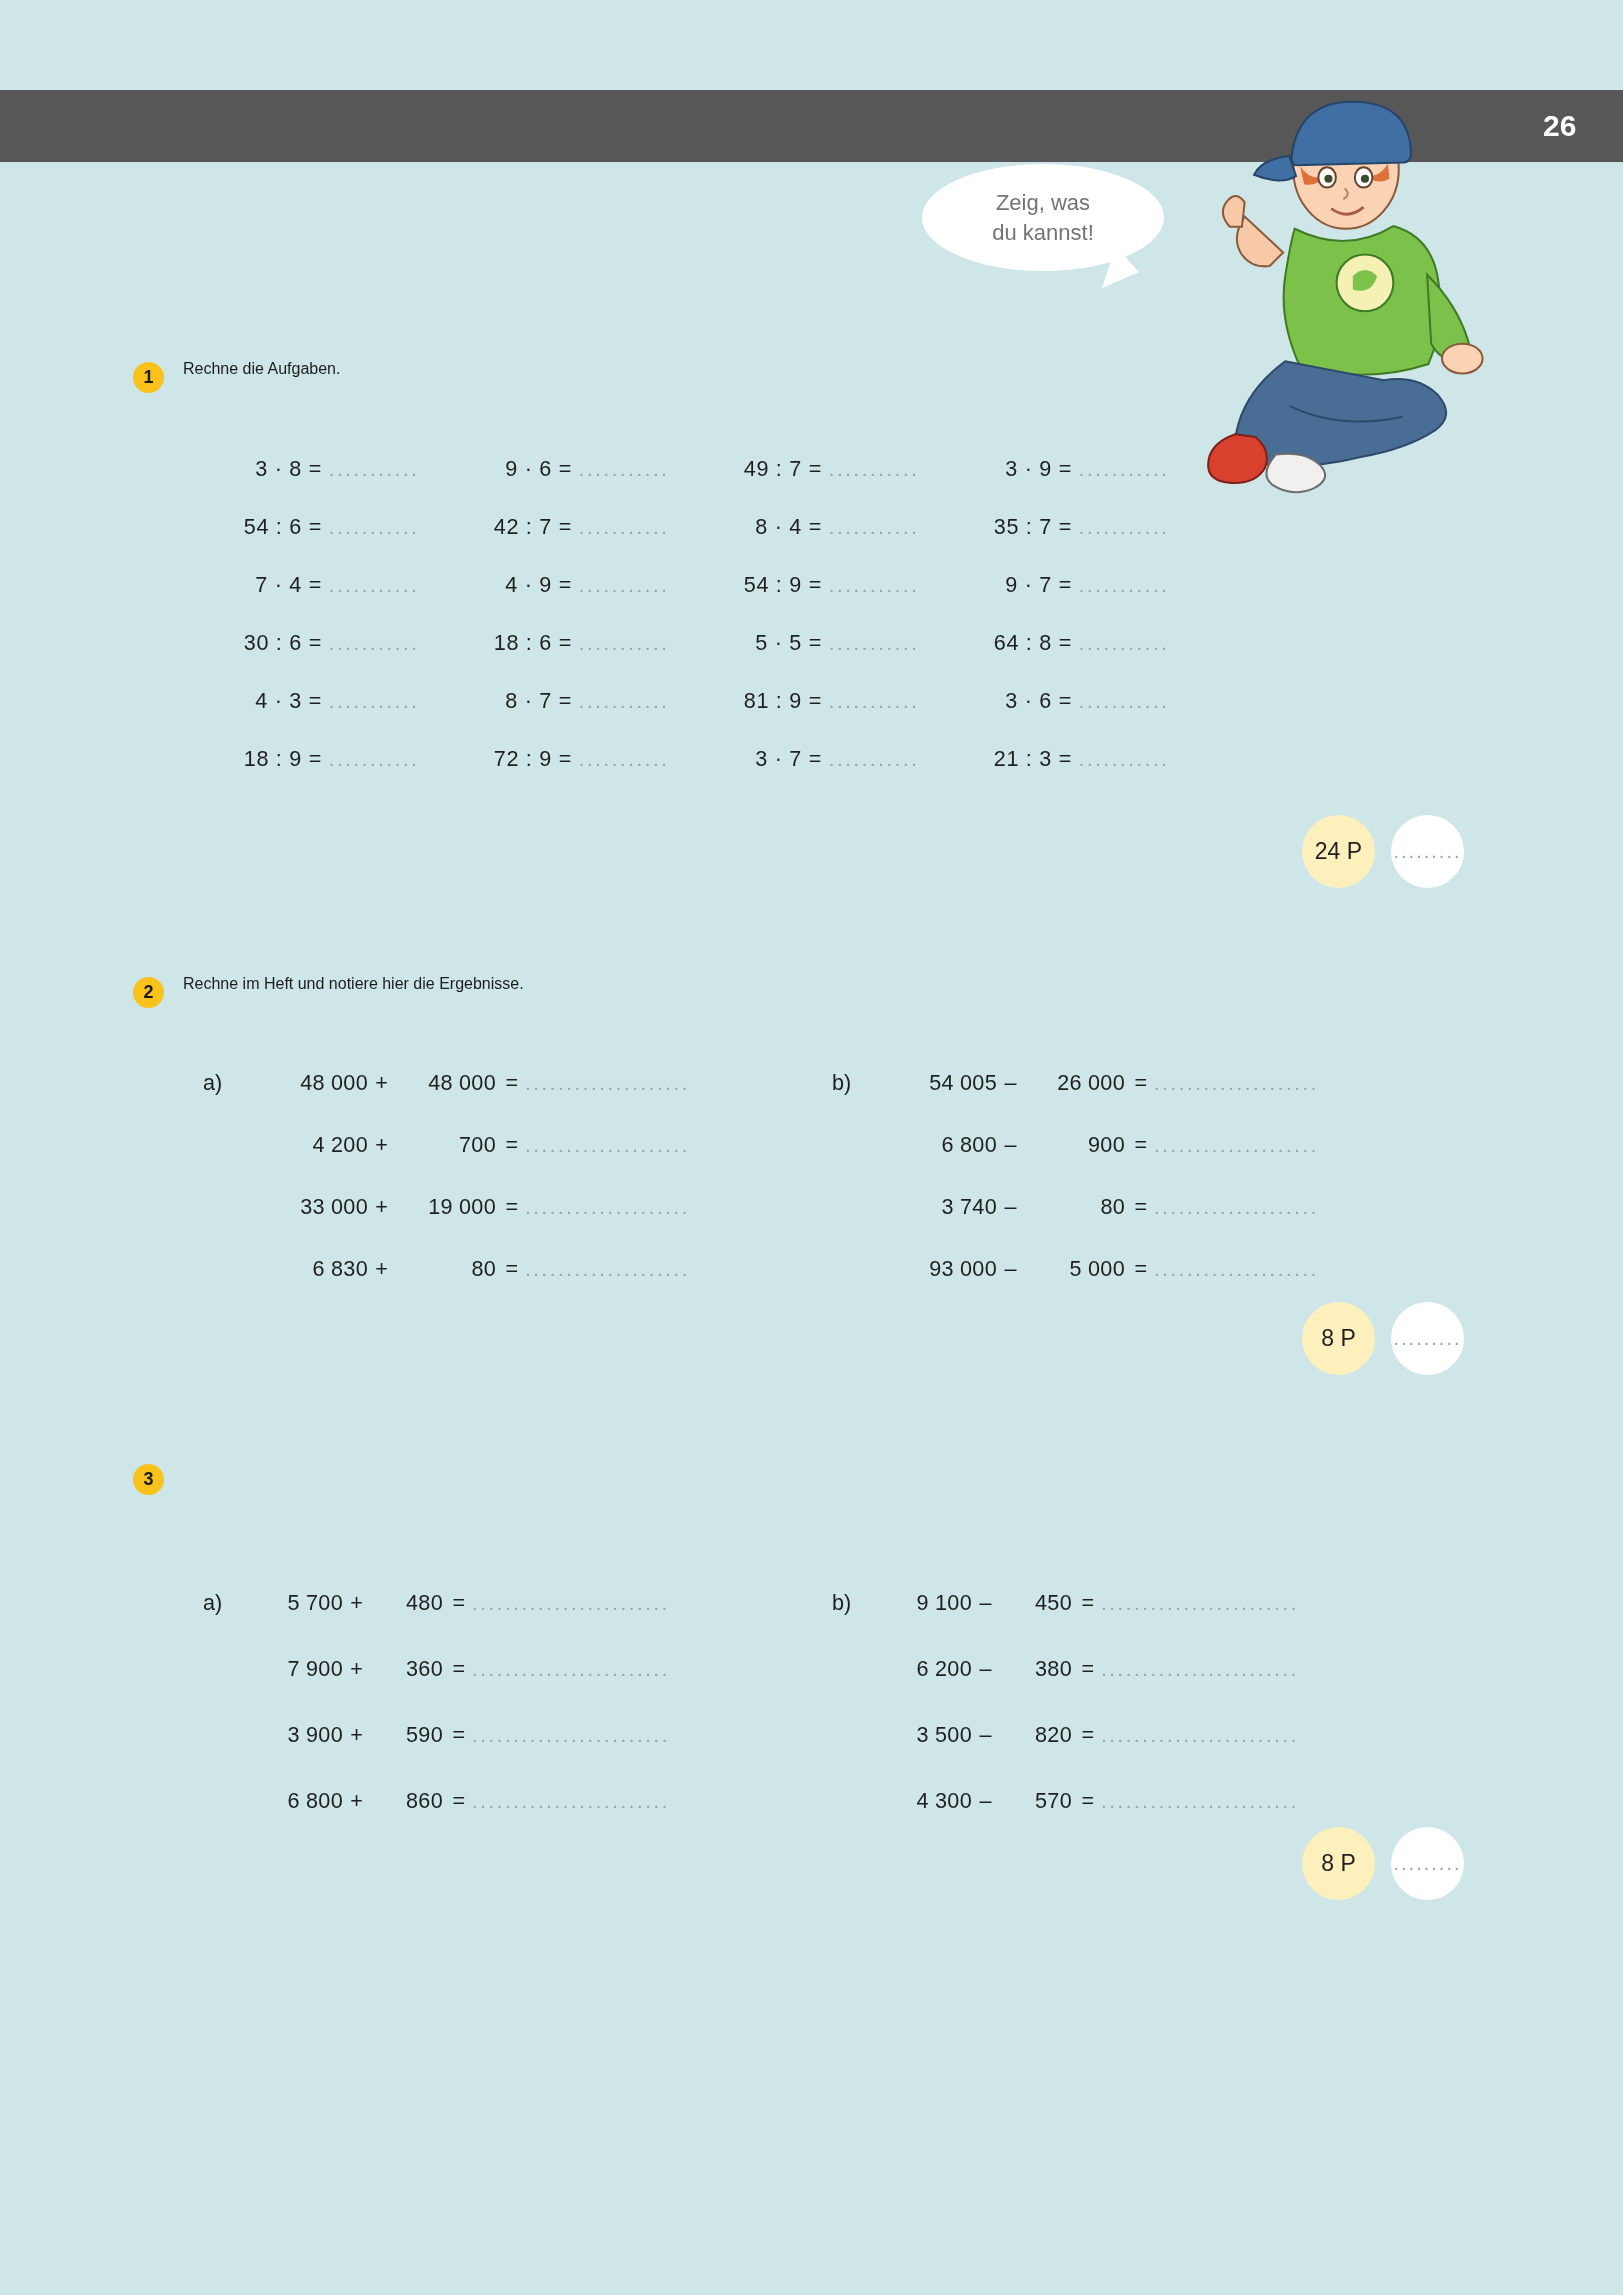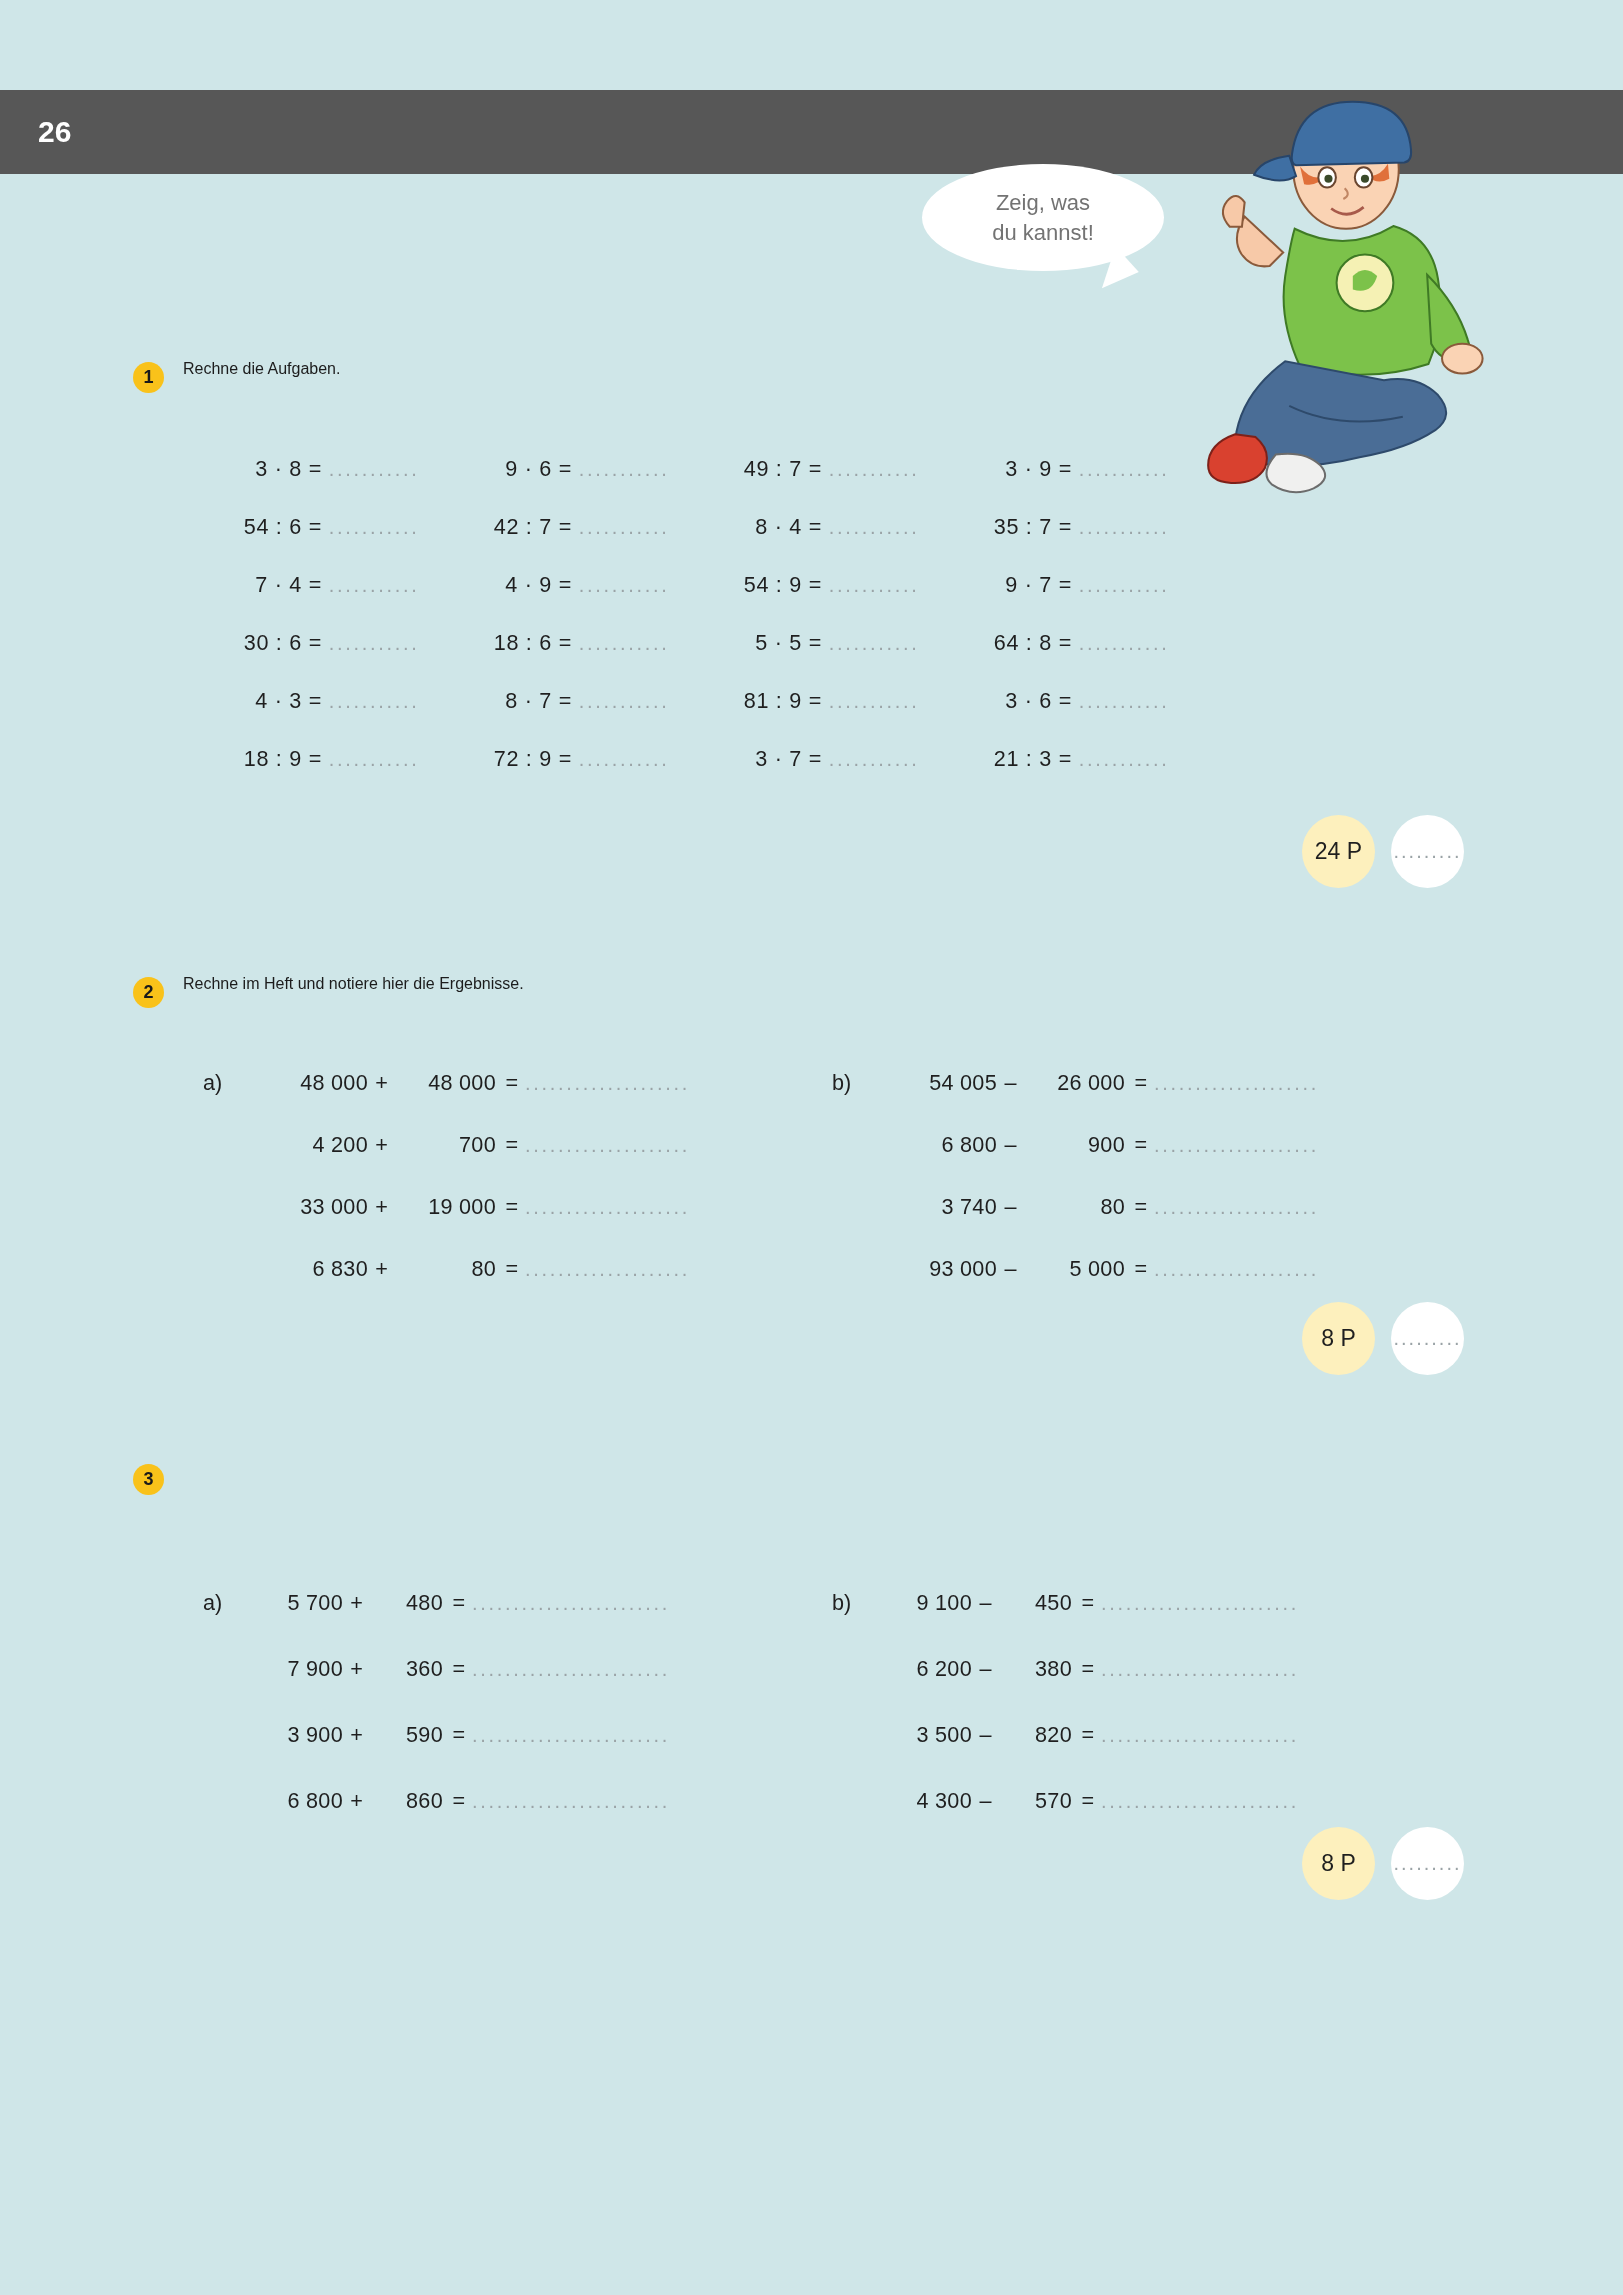--- a/index.html
+++ b/index.html
@@ -15,24 +15,25 @@
     position: relative;
     overflow: hidden;
   }
 
   
   .header-bar {
     position: absolute;
     left: 0;
     top: 90px;
     width: 1624px;
-    height: 84px;
+    height: 72px;
     background: #575757;
     display: flex;
     align-items: center;
+    justify-content: flex-end;
   }
   .header-page-number {
     color: #ffffff;
     font-size: 30px;
     font-weight: bold;
     margin-left: 38px;
     width: 81px;
   }
   .header-title {
     color: #ffffff;

